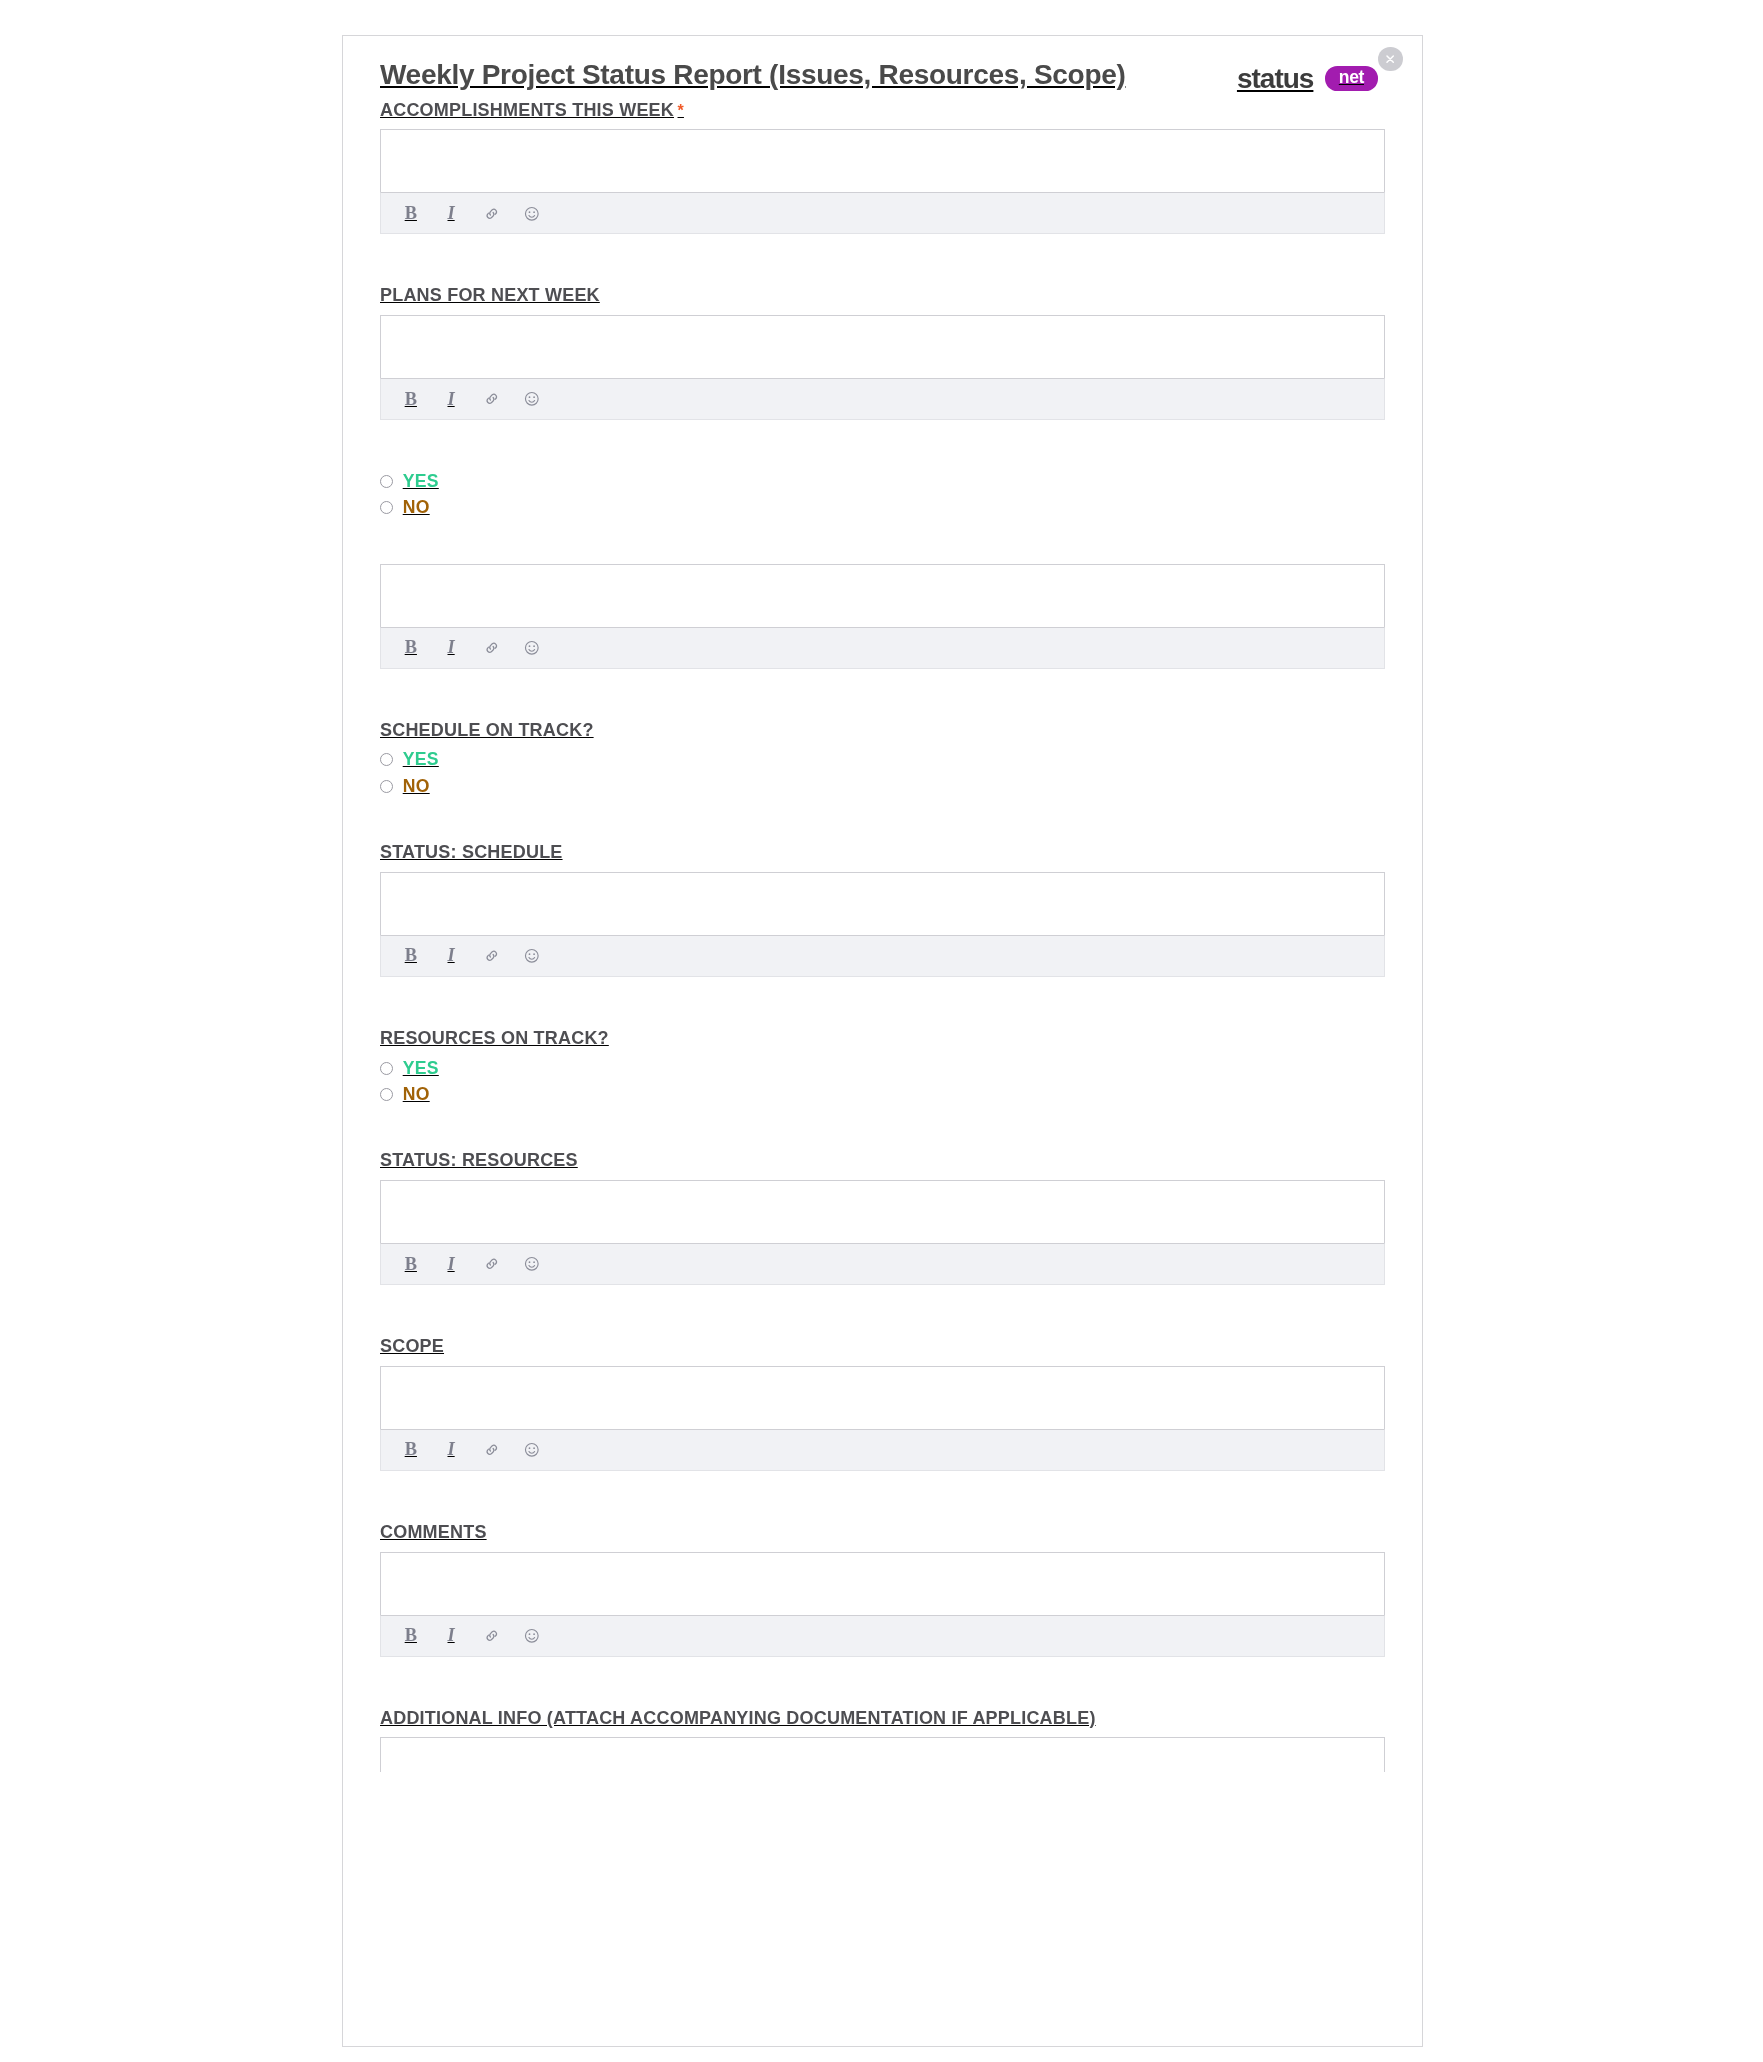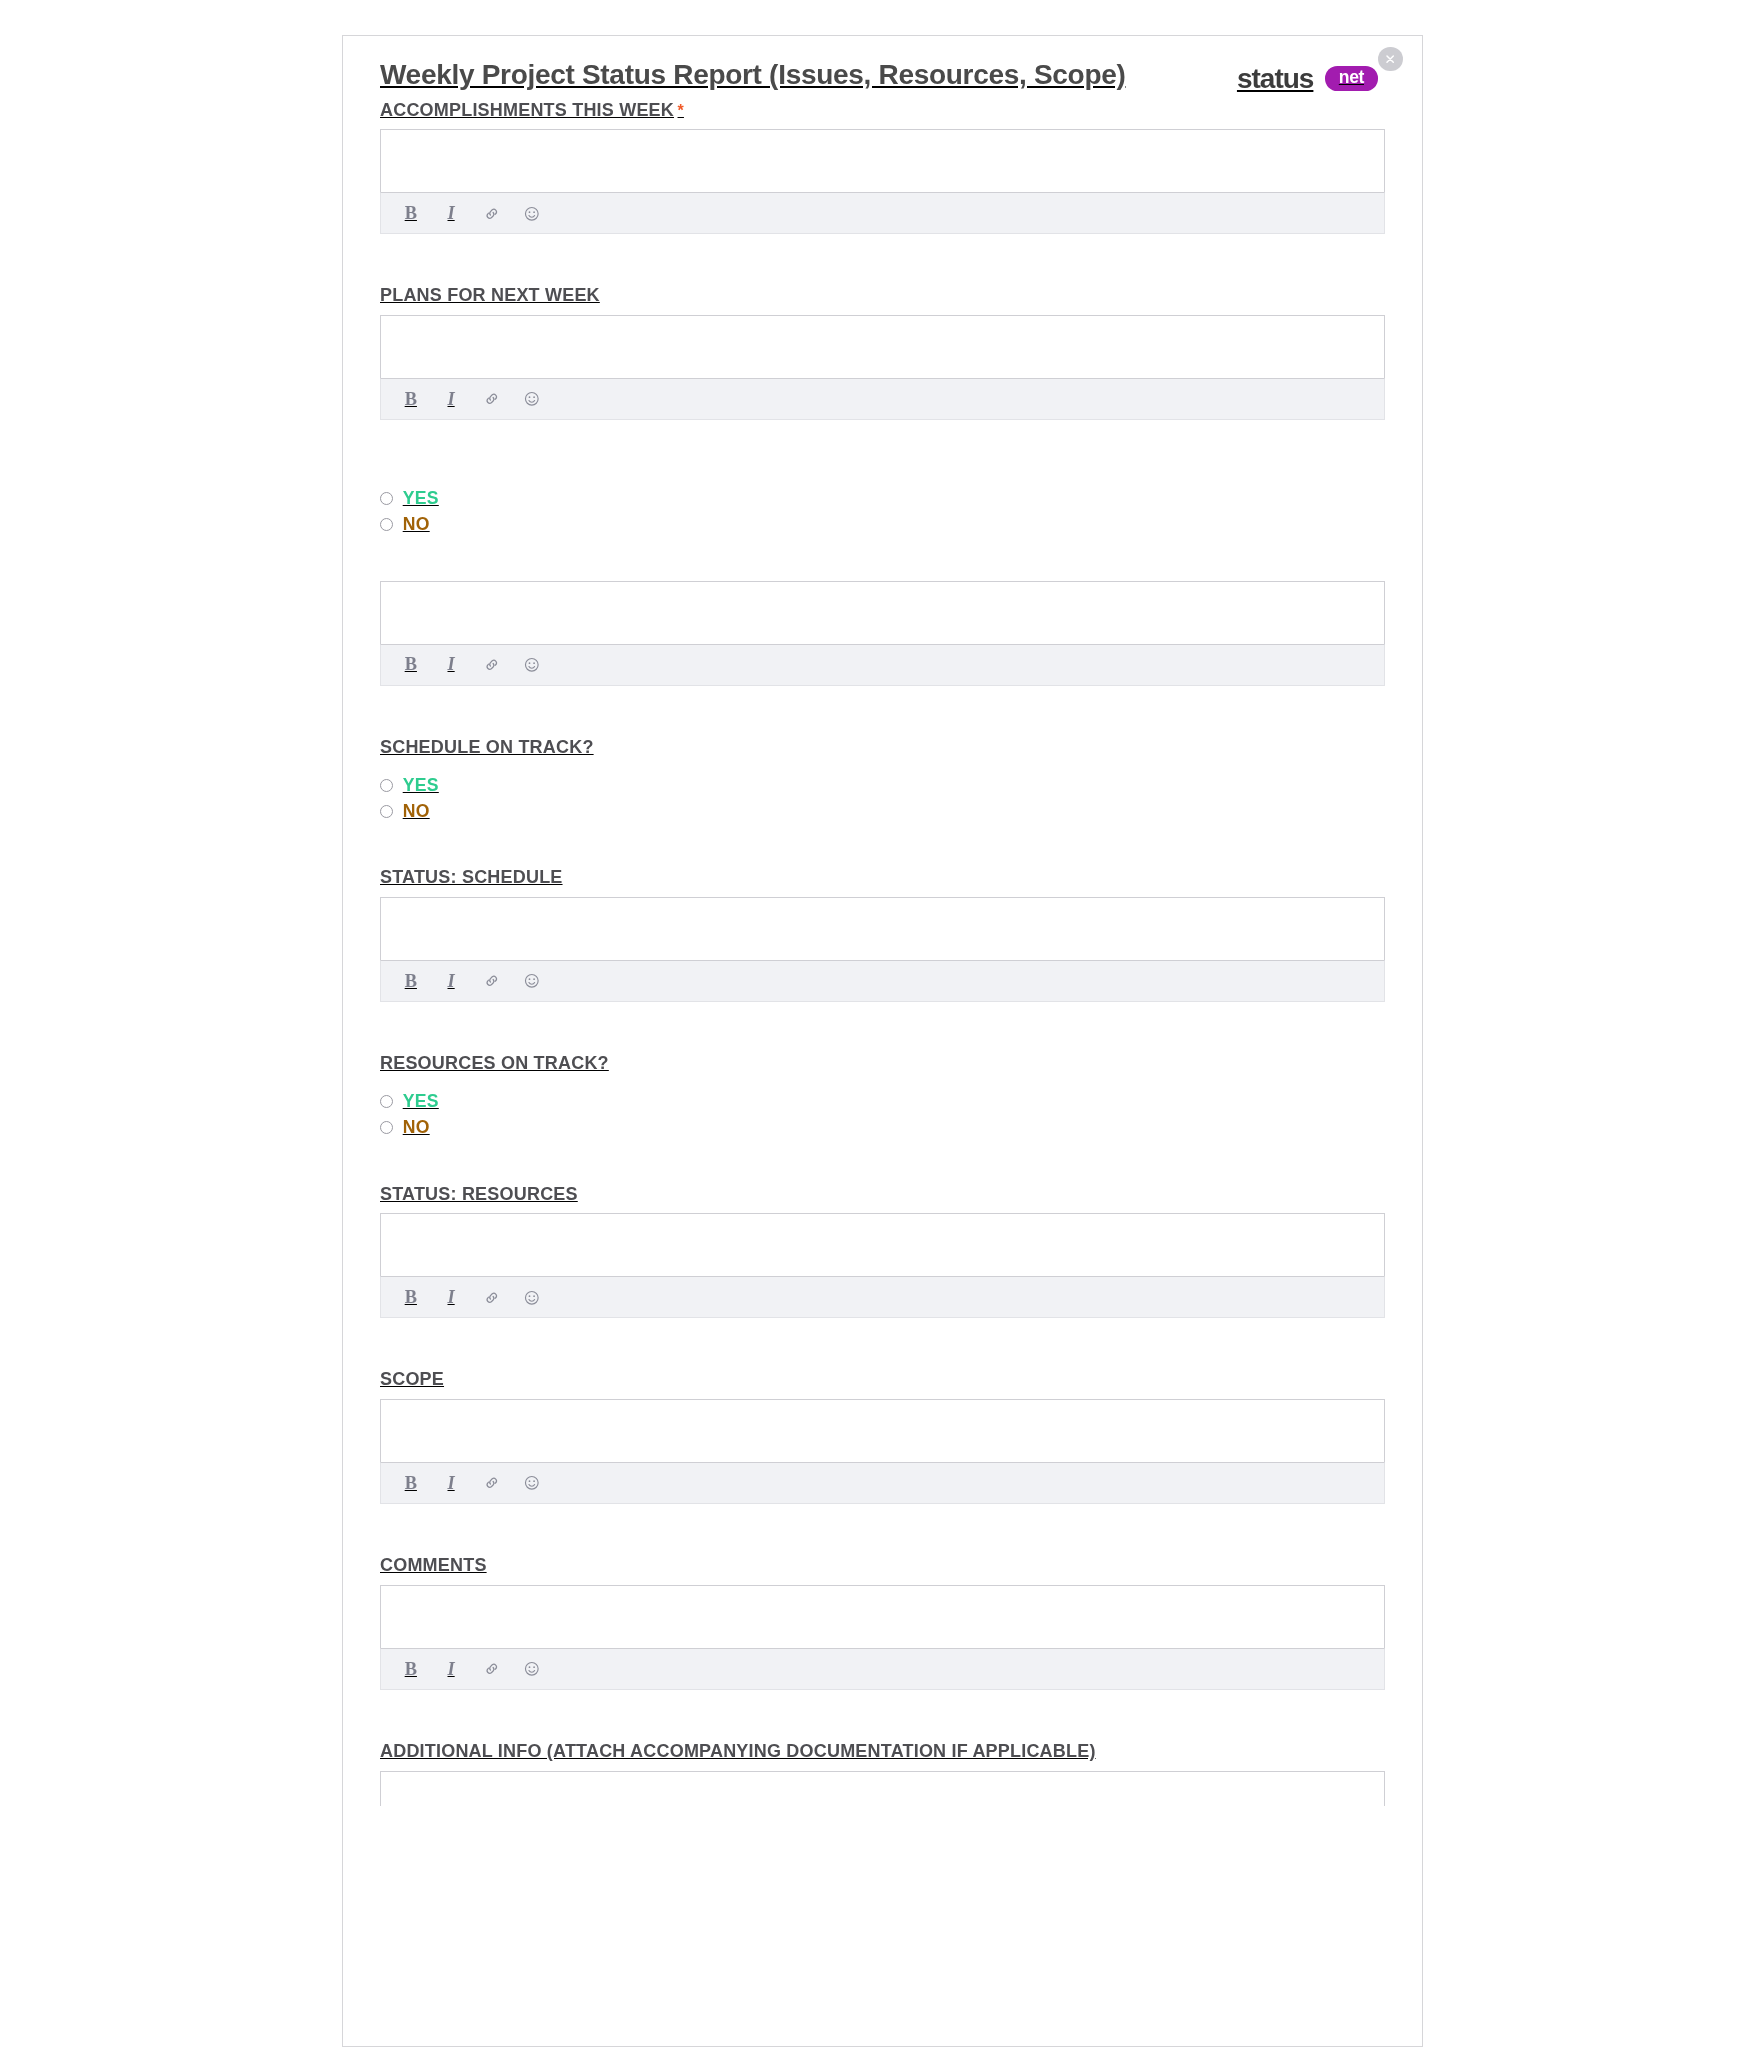--- a/index.html
+++ b/index.html
@@ -158,21 +158,21 @@
   .tb-icon.italic {
     font-family: "Liberation Serif", serif;
     font-style: italic;
     font-weight: bold;
     font-size: 18.4px;
     color: #7d7f8c;
   }
   .tb-icon svg { display: block; }
 
   
-  .radio-group { margin-top: 17px; text-align: right; }
+  .radio-group { margin-top: 0; text-align: right; }
 
   .radio-row {
     display: flex;
     align-items: center;
     gap: 9.7px;
     margin-bottom: 5.3px;
     cursor: pointer;
   }
 
   .radio-dot {

